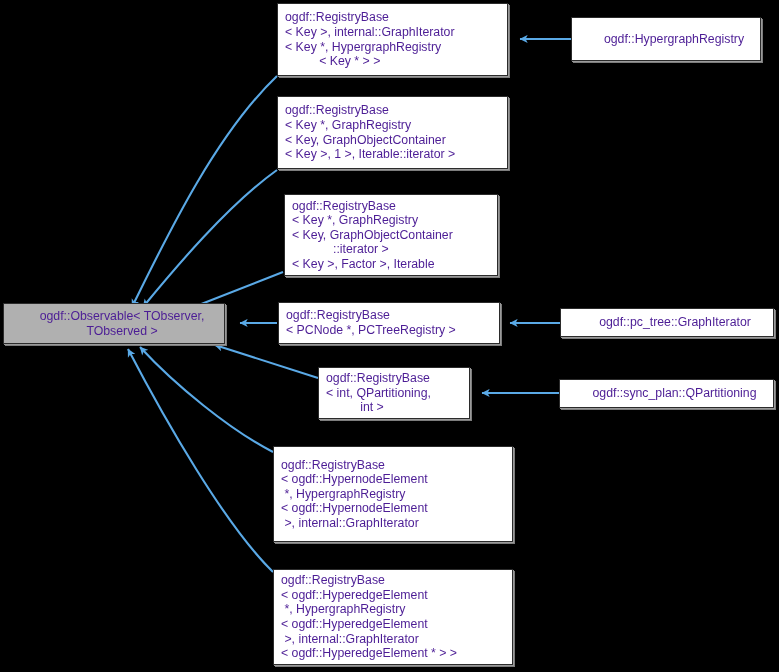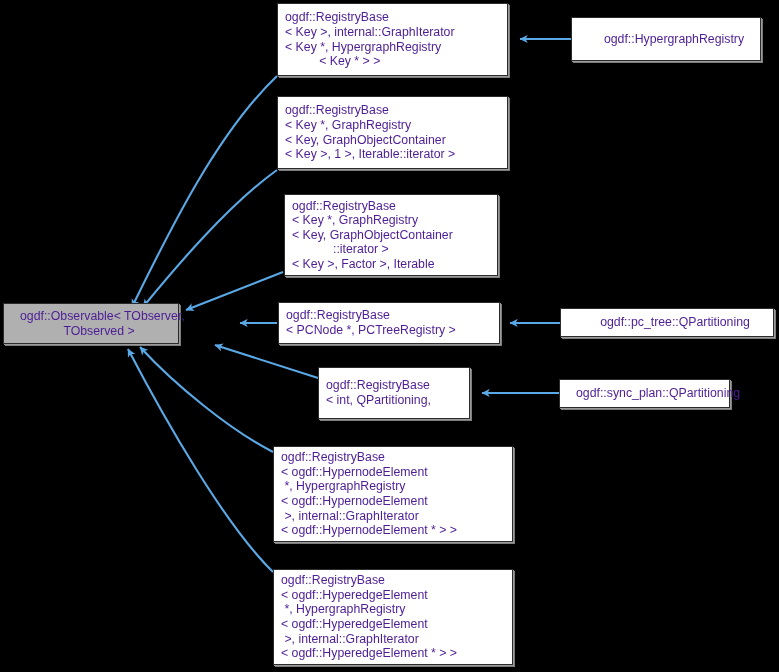--- a/index.html
+++ b/index.html
@@ -101,50 +101,50 @@
   </div>
 
   <div class="node left" style="left:284px; top:194px; width:214px; height:82px;">
     <span class="txt">ogdf::RegistryBase</span>
     <span class="txt">&lt; Key *, GraphRegistry</span>
     <span class="txt">&lt; Key, GraphObjectContainer</span>
     <span class="txt">            ::iterator &gt;</span>
     <span class="txt">&lt; Key &gt;, Factor &gt;, Iterable</span>
   </div>
 
-  <div class="node center root" style="left:3px; top:303px; width:176px; height:41px;">
+  <div class="node center root" style="left:3px; top:303px; width:222px; height:41px;">
     <span class="txt">ogdf::Observable&lt; TObserver,</span>
     <span class="txt">TObserved &gt;</span>
   </div>
 
   <div class="node left" style="left:278px; top:302px; width:222px; height:42px;">
     <span class="txt">ogdf::RegistryBase</span>
     <span class="txt">&lt; PCNode *, PCTreeRegistry &gt;</span>
   </div>
 
   <div class="node center" style="left:560px; top:308px; width:214px; height:29px;">
-    <span class="txt">ogdf::pc_tree::QPartitioning</span>
+    <span class="txt">ogdf::pc_tree::GraphIterator</span>
   </div>
 
   <div class="node left" style="left:318px; top:367px; width:152px; height:52px;">
     <span class="txt">ogdf::RegistryBase</span>
     <span class="txt">&lt; int, QPartitioning,</span>
+    <span class="txt">          int &gt;</span>
   </div>
 
-  <div class="node center" style="left:559px; top:379px; width:171px; height:29px;">
+  <div class="node center" style="left:559px; top:379px; width:215px; height:29px;">
     <span class="txt">ogdf::sync_plan::QPartitioning</span>
   </div>
 
   <div class="node left" style="left:273px; top:446px; width:240px; height:96px;">
     <span class="txt">ogdf::RegistryBase</span>
     <span class="txt">&lt; ogdf::HypernodeElement</span>
     <span class="txt"> *, HypergraphRegistry</span>
     <span class="txt">&lt; ogdf::HypernodeElement</span>
     <span class="txt"> &gt;, internal::GraphIterator</span>
-    <span class="txt">&lt; ogdf::HypernodeElement * &gt; &gt;</span>
   </div>
 
   <div class="node left" style="left:273px; top:569px; width:240px; height:96px;">
     <span class="txt">ogdf::RegistryBase</span>
     <span class="txt">&lt; ogdf::HyperedgeElement</span>
     <span class="txt"> *, HypergraphRegistry</span>
     <span class="txt">&lt; ogdf::HyperedgeElement</span>
     <span class="txt"> &gt;, internal::GraphIterator</span>
     <span class="txt">&lt; ogdf::HyperedgeElement * &gt; &gt;</span>
   </div>

